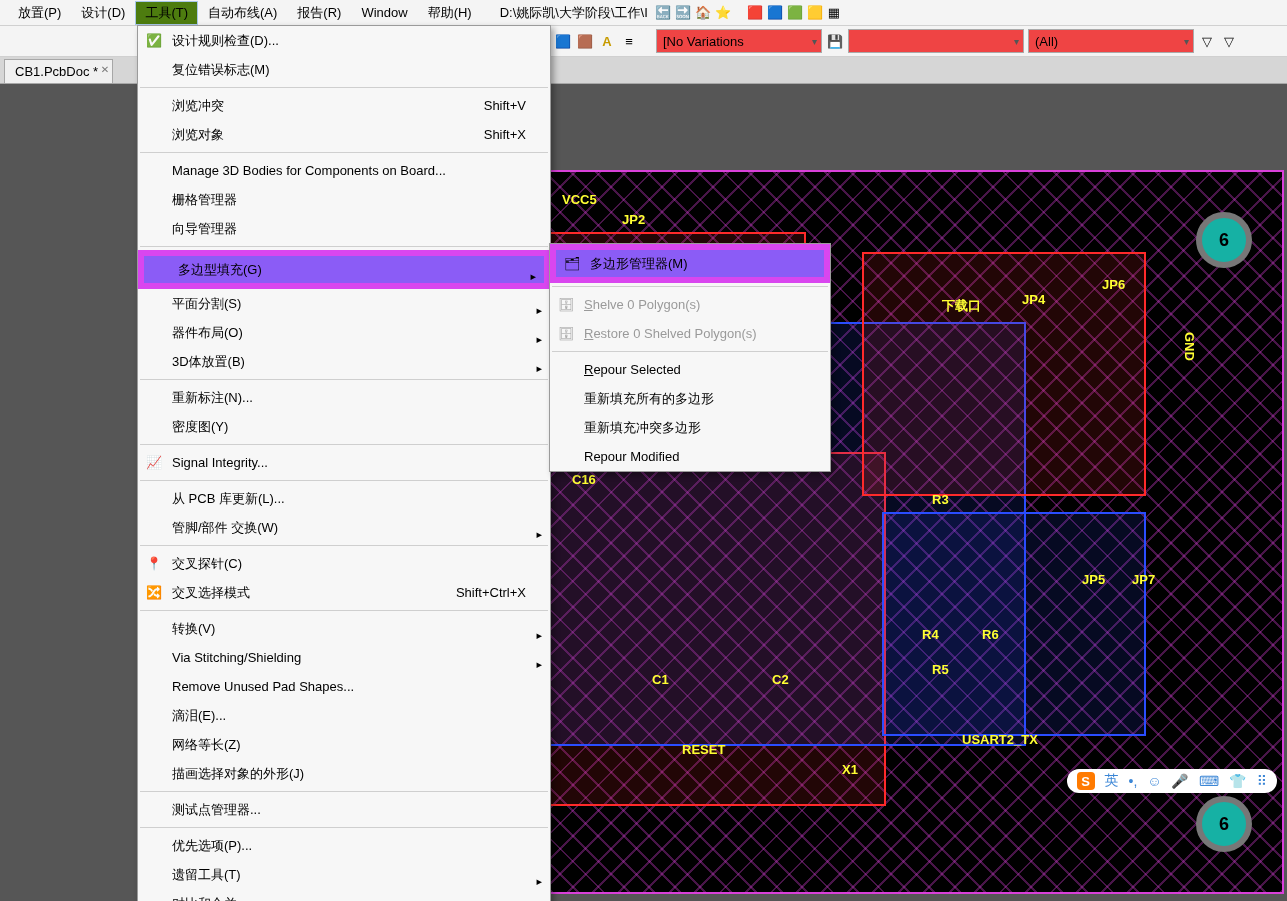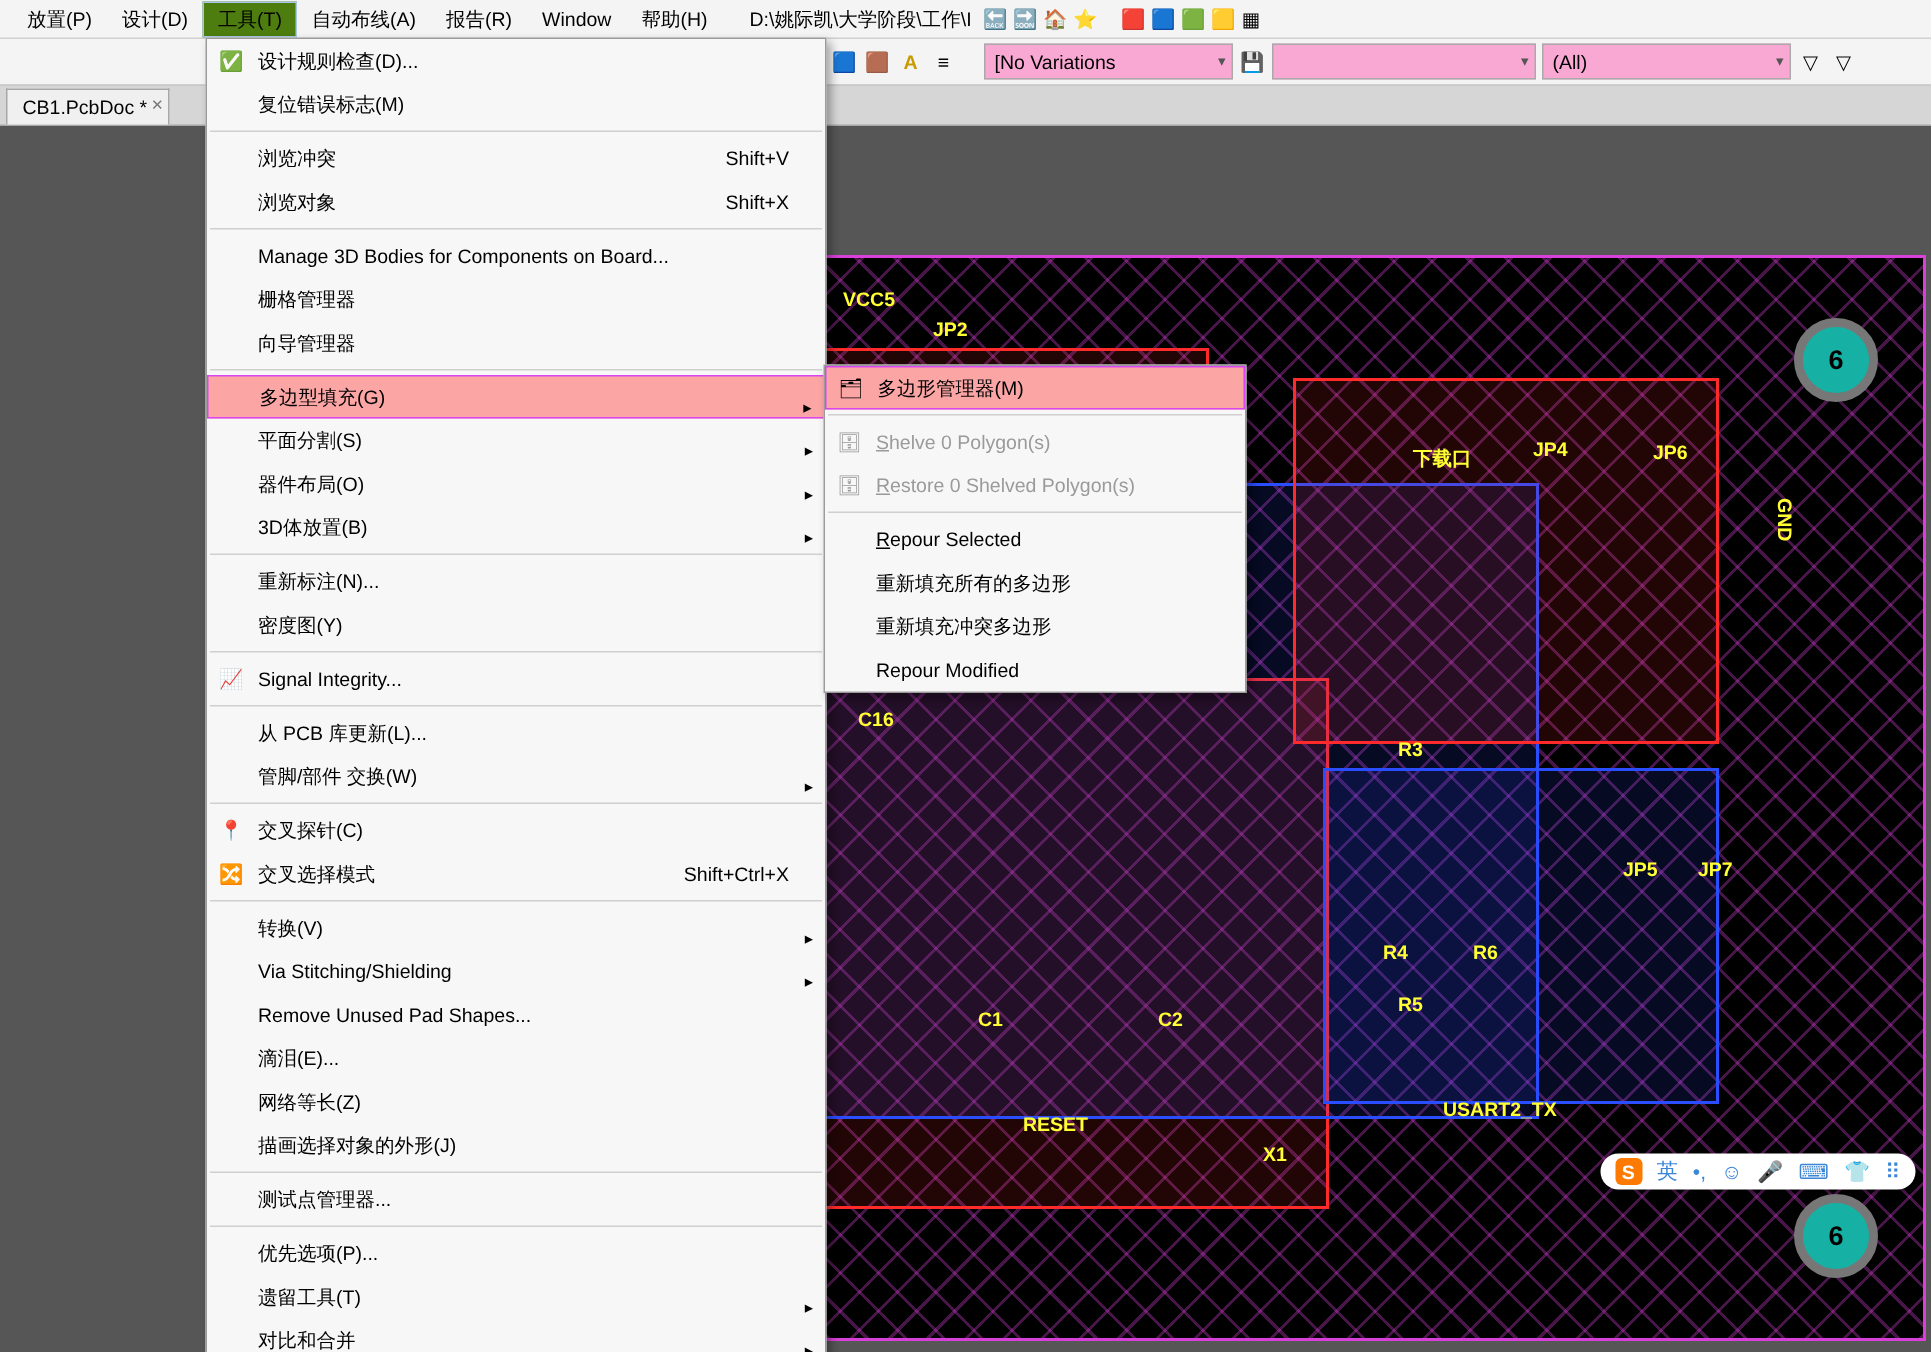--- a/index.html
+++ b/index.html
@@ -14,21 +14,21 @@
   .menubar .mitem.open{background:#4d7c0f;border:1px solid #a8c7e8;padding:2px 9px}
   .menubar .sep{width:4px}
   .menubar .path{margin-left:14px;color:#000}
   .tb-icon{width:16px;height:16px;display:inline-block;margin:0 2px}
 
   
   .toolbar2{position:absolute;left:0;top:26px;width:1287px;height:30px;
             background:#f4f4f4;border-bottom:1px solid #d0d0d0;
             display:flex;align-items:center;padding-left:10px;gap:4px}
   .toolbar2 .glyph{width:18px;height:18px;display:flex;align-items:center;justify-content:center}
-  .combo{height:22px;border:1px solid #aaa;background:#f9a8d4;display:flex;align-items:center;
+  .combo{height:22px;border:1px solid #aaa;background:#ef4444;display:flex;align-items:center;
          padding:0 18px 0 6px;position:relative;font-size:13px}
   .combo::after{content:"▾";position:absolute;right:4px;font-size:10px;color:#555}
 
   
   .leftTools{position:absolute;left:0;top:26px;height:30px;width:135px;
              background:#f4f4f4;display:flex;align-items:center;gap:8px;padding-left:6px}
 
   
   .tabstrip{position:absolute;left:0;top:57px;width:1287px;height:26px;
             background:#d6d6d6;border-bottom:1px solid #a7a7a7;
@@ -52,21 +52,21 @@
   .yel{border-color:#ffff33;color:#ffff33;font-size:13px;font-weight:bold}
   .pad{position:absolute;width:44px;height:44px;border-radius:50%;
        background:#16b1a4;border:6px solid #777;color:#000;
        display:flex;align-items:center;justify-content:center;font-weight:bold;font-size:18px}
 
   
   .menu{position:absolute;background:#f7f7f7;border:1px solid #9b9b9b;
         box-shadow:3px 3px 6px #00000055}
   .menu .row{display:flex;align-items:center;height:29px;padding:0 24px 0 34px;
              position:relative;white-space:nowrap}
-  .menu .row.hl{background:#fca5a5;border:1px solid #d946ef;height:27px}
+  .menu .row.hl{background:#8b5cf6;border:6px solid #d946ef;height:27px}
   .menu .row.disabled{color:#9a9a9a}
   .menu .row .short{position:absolute;right:24px}
   .menu .row .sub::after{content:"▸";position:absolute;right:8px;font-size:11px}
   .menu hr{border:none;border-top:1px solid #cfcfcf;margin:3px 2px}
   .menu .gutter-icon{position:absolute;left:8px;width:16px;height:16px}
   .tools-menu{left:137px;top:25px;width:412px}
   .poly-menu{left:549px;top:243px;width:280px}
 
   
   .ime{position:absolute;right:10px;bottom:108px;height:24px;
@@ -139,21 +139,21 @@
     <div class="blob blue" style="left:140px;top:150px;width:560px;height:420px"></div>
     <div class="blob red" style="left:540px;top:80px;width:280px;height:240px"></div>
     <div class="blob blue" style="left:560px;top:340px;width:260px;height:220px"></div>
 
     <div class="pad" style="right:30px;top:40px">6</div>
     <div class="pad" style="right:30px;bottom:40px">6</div>
 
     <span class="blob yel" style="left:300px;top:40px;border:none">JP2</span>
     <span class="blob yel" style="left:700px;top:120px;border:none">JP4</span>
     <span class="blob yel" style="left:760px;top:400px;border:none">JP5</span>
-    <span class="blob yel" style="left:780px;top:122px;border:none">JP6</span>
+    <span class="blob yel" style="left:780px;top:105px;border:none">JP6</span>
     <span class="blob yel" style="left:810px;top:400px;border:none">JP7</span>
     <span class="blob yel" style="left:620px;top:125px;border:none">下载口</span>
     <span class="blob yel" style="left:610px;top:320px;border:none">R3</span>
     <span class="blob yel" style="left:600px;top:455px;border:none">R4</span>
     <span class="blob yel" style="left:610px;top:490px;border:none">R5</span>
     <span class="blob yel" style="left:660px;top:455px;border:none">R6</span>
     <span class="blob yel" style="left:330px;top:500px;border:none">C1</span>
     <span class="blob yel" style="left:450px;top:500px;border:none">C2</span>
     <span class="blob yel" style="left:250px;top:300px;border:none">C16</span>
     <span class="blob yel" style="left:520px;top:590px;border:none">X1</span>

